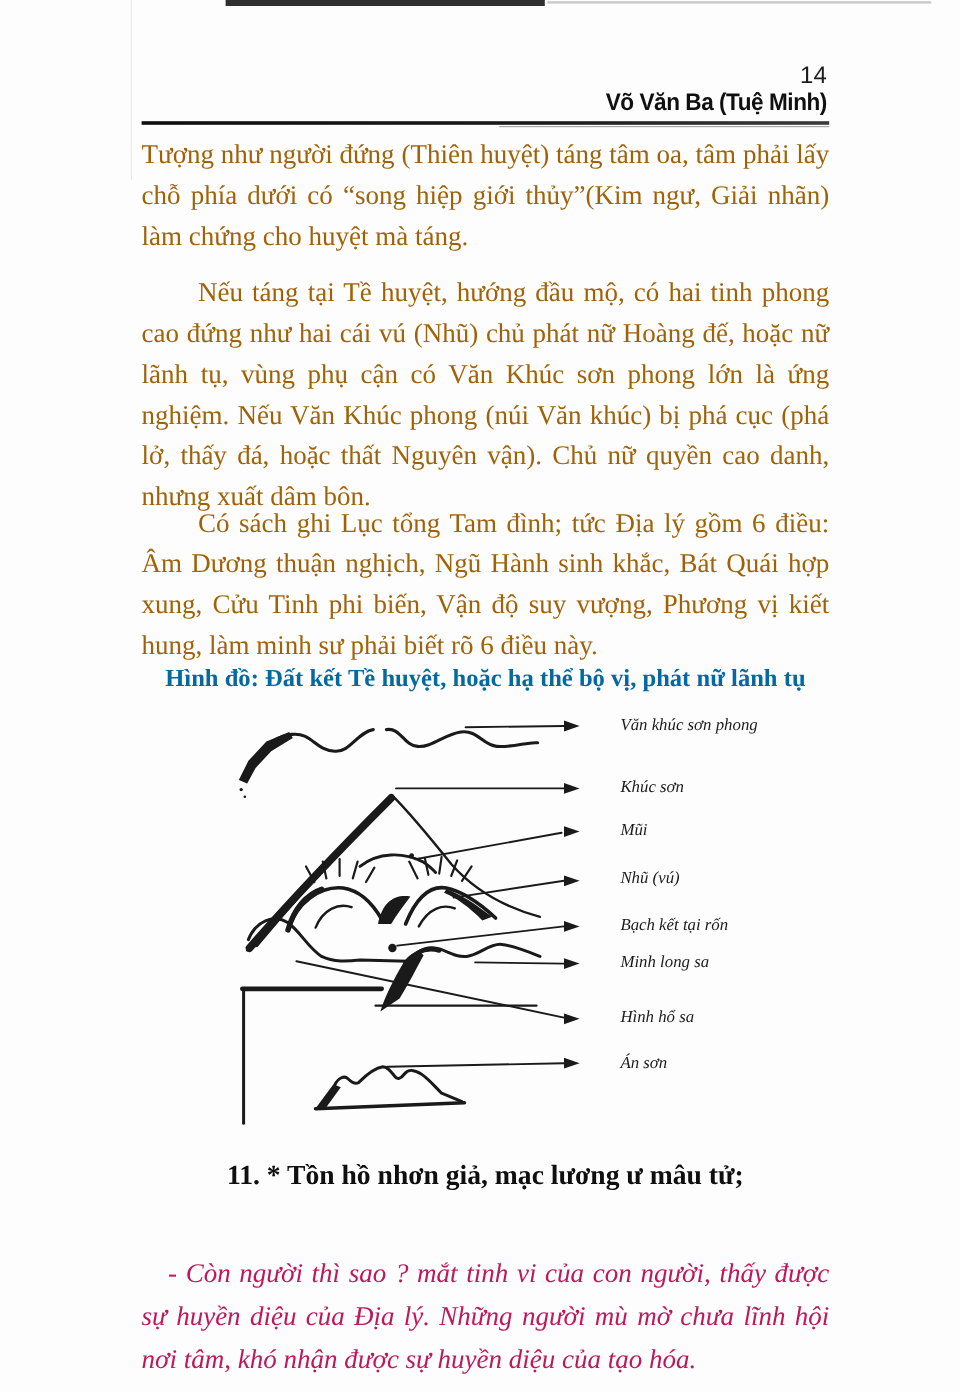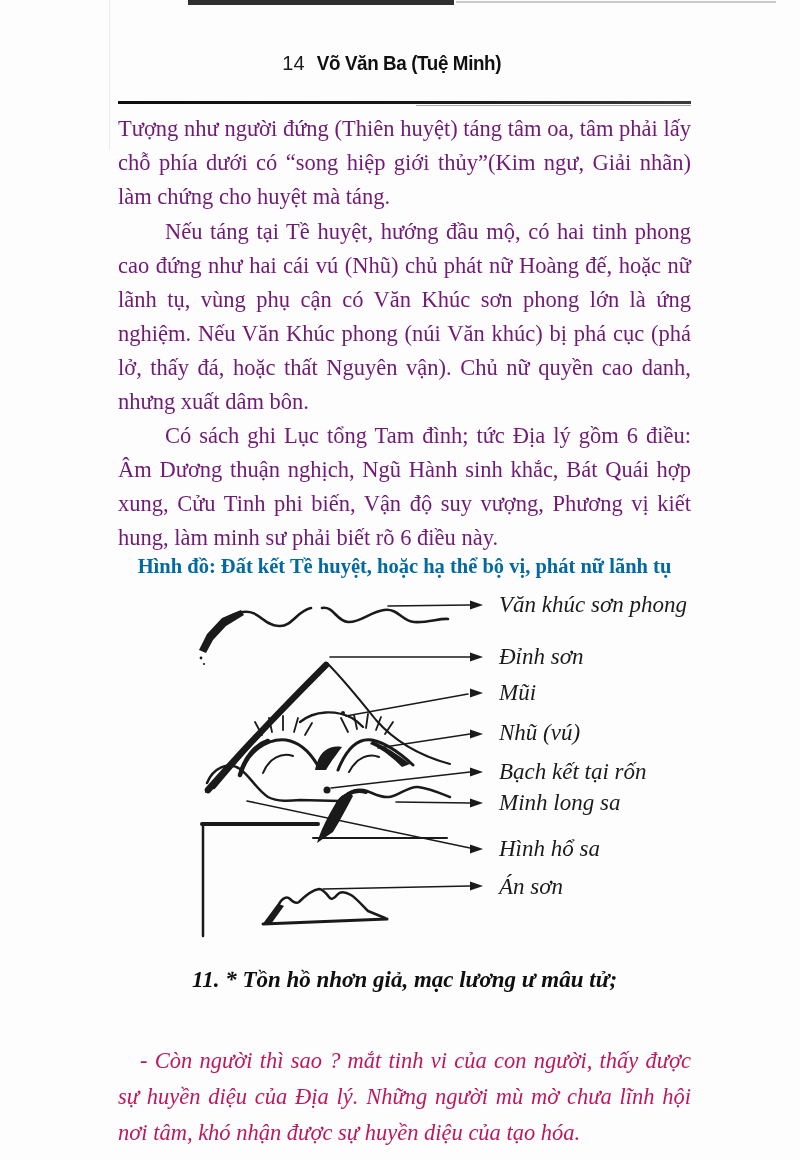--- a/index.html
+++ b/index.html
@@ -10,53 +10,53 @@
     color:#161616;
   }
   .abs { position:absolute; }
 
   
   .scan-dark  { top:0; left:188px; width:266px; height:5px; background:#2f2f2f; }
   .scan-light { top:1px; left:456px; width:320px; height:2px; background:#c9c9c9; }
   .scan-edge  { top:0; left:109px; width:1px; height:150px; background:#ececec; }
 
   
-  .header-row { top:52px; left:105px; width:573px; display:flex;
-                justify-content:center; align-items:flex-end; }
+  .header-row { top:52px; left:116px; width:573px; display:flex;
+                justify-content:center; align-items:flex-end;flex-direction:column; }
   .page-num { font-family:"Liberation Sans","DejaVu Sans",sans-serif;
               font-size:20px; font-weight:400; color:#1c1c1c; }
   .author   { font-family:"Liberation Sans","DejaVu Sans",sans-serif;
               font-size:20px; font-weight:700; letter-spacing:-0.4px;
               transform:scaleX(0.94); transform-origin:100% 100%; color:#101010; }
   .header-rule { top:101px; left:118px; width:573px; height:3px;
                  background:linear-gradient(90deg,#0e0e0e 0%,#1a1a1a 58%,#3c3c3c 100%); }
   .header-rule::after { content:""; position:absolute; right:0; top:4px;
                  width:48%; height:1px; background:#a8a8a8; }
 
   
   .para { position:absolute; left:118px; width:573px; margin:0;
           font-size:22.5px; line-height:34px; text-align:justify;
-          color:#701a75; }
+          color:#a16207; }
   .p1 { top:112px; }
-  .p2 { top:215px; text-indent:47px; }
+  .p2 { top:227px; text-indent:47px; }
   .p3 { top:419px; text-indent:47px; }
 
   .caption { top:555px; left:108px; width:593px; text-align:center;
              font-weight:700; font-size:20.5px; color:#0369a1; }
 
   
   .figure-layer { inset:0; }
   svg.diagram { position:absolute; inset:0; width:800px; height:1160px; }
-  .lbl { position:absolute; left:499px; font-style:italic; font-size:23px;
+  .lbl { position:absolute; left:517px; font-style:italic; font-size:14px;
          line-height:22px; color:#1b1b1b; white-space:nowrap;
          font-family:"Liberation Serif","DejaVu Serif",serif; }
 
   
   .verse { top:961px; left:118px; width:573px; text-align:center;
-           font-weight:700; font-size:23px; line-height:37px; color:#0f0f0f;font-style:italic; }
+           font-weight:700; font-size:23px; line-height:37px; color:#0f0f0f; }
 
   
   .commentary { top:1043px; left:118px; width:573px; margin:0;
                 font-style:italic; font-size:22.5px; line-height:36px;
                 text-align:justify; text-indent:22px; color:#be185d; }
 </style>
 </head>
 <body>
 
 <div class="abs scan-dark"></div>
@@ -156,21 +156,21 @@
       <path d="M396,802 L470,803"></path>
         <polygon points="470,798.5 483,803 470,807.5" fill="#1a1a1a" stroke="none"></polygon>
       <path d="M247,801 L470,848"></path>
         <polygon points="470,844.5 483,849 470,853.5" fill="#1a1a1a" stroke="none"></polygon>
       <path d="M323,889 L470,886"></path>
         <polygon points="470,881.5 483,886 470,890.5" fill="#1a1a1a" stroke="none"></polygon>
     </g>
   </svg>
 
   <div class="lbl" style="top:594px">Văn khúc sơn phong</div>
-  <div class="lbl" style="top:646px">Đỉnh sơn</div>
+  <div class="lbl" style="top:646px">Khúc sơn</div>
   <div class="lbl" style="top:682px">Mũi</div>
   <div class="lbl" style="top:722px">Nhũ (vú)</div>
   <div class="lbl" style="top:761px">Bạch kết tại rốn</div>
   <div class="lbl" style="top:792px">Minh long sa</div>
   <div class="lbl" style="top:838px">Hình hổ sa</div>
   <div class="lbl" style="top:876px">Án sơn</div>
 </div>
 
 <div class="abs verse">
   <div>11. * Tồn hồ nhơn giả, mạc lương ư mâu tử;</div>

